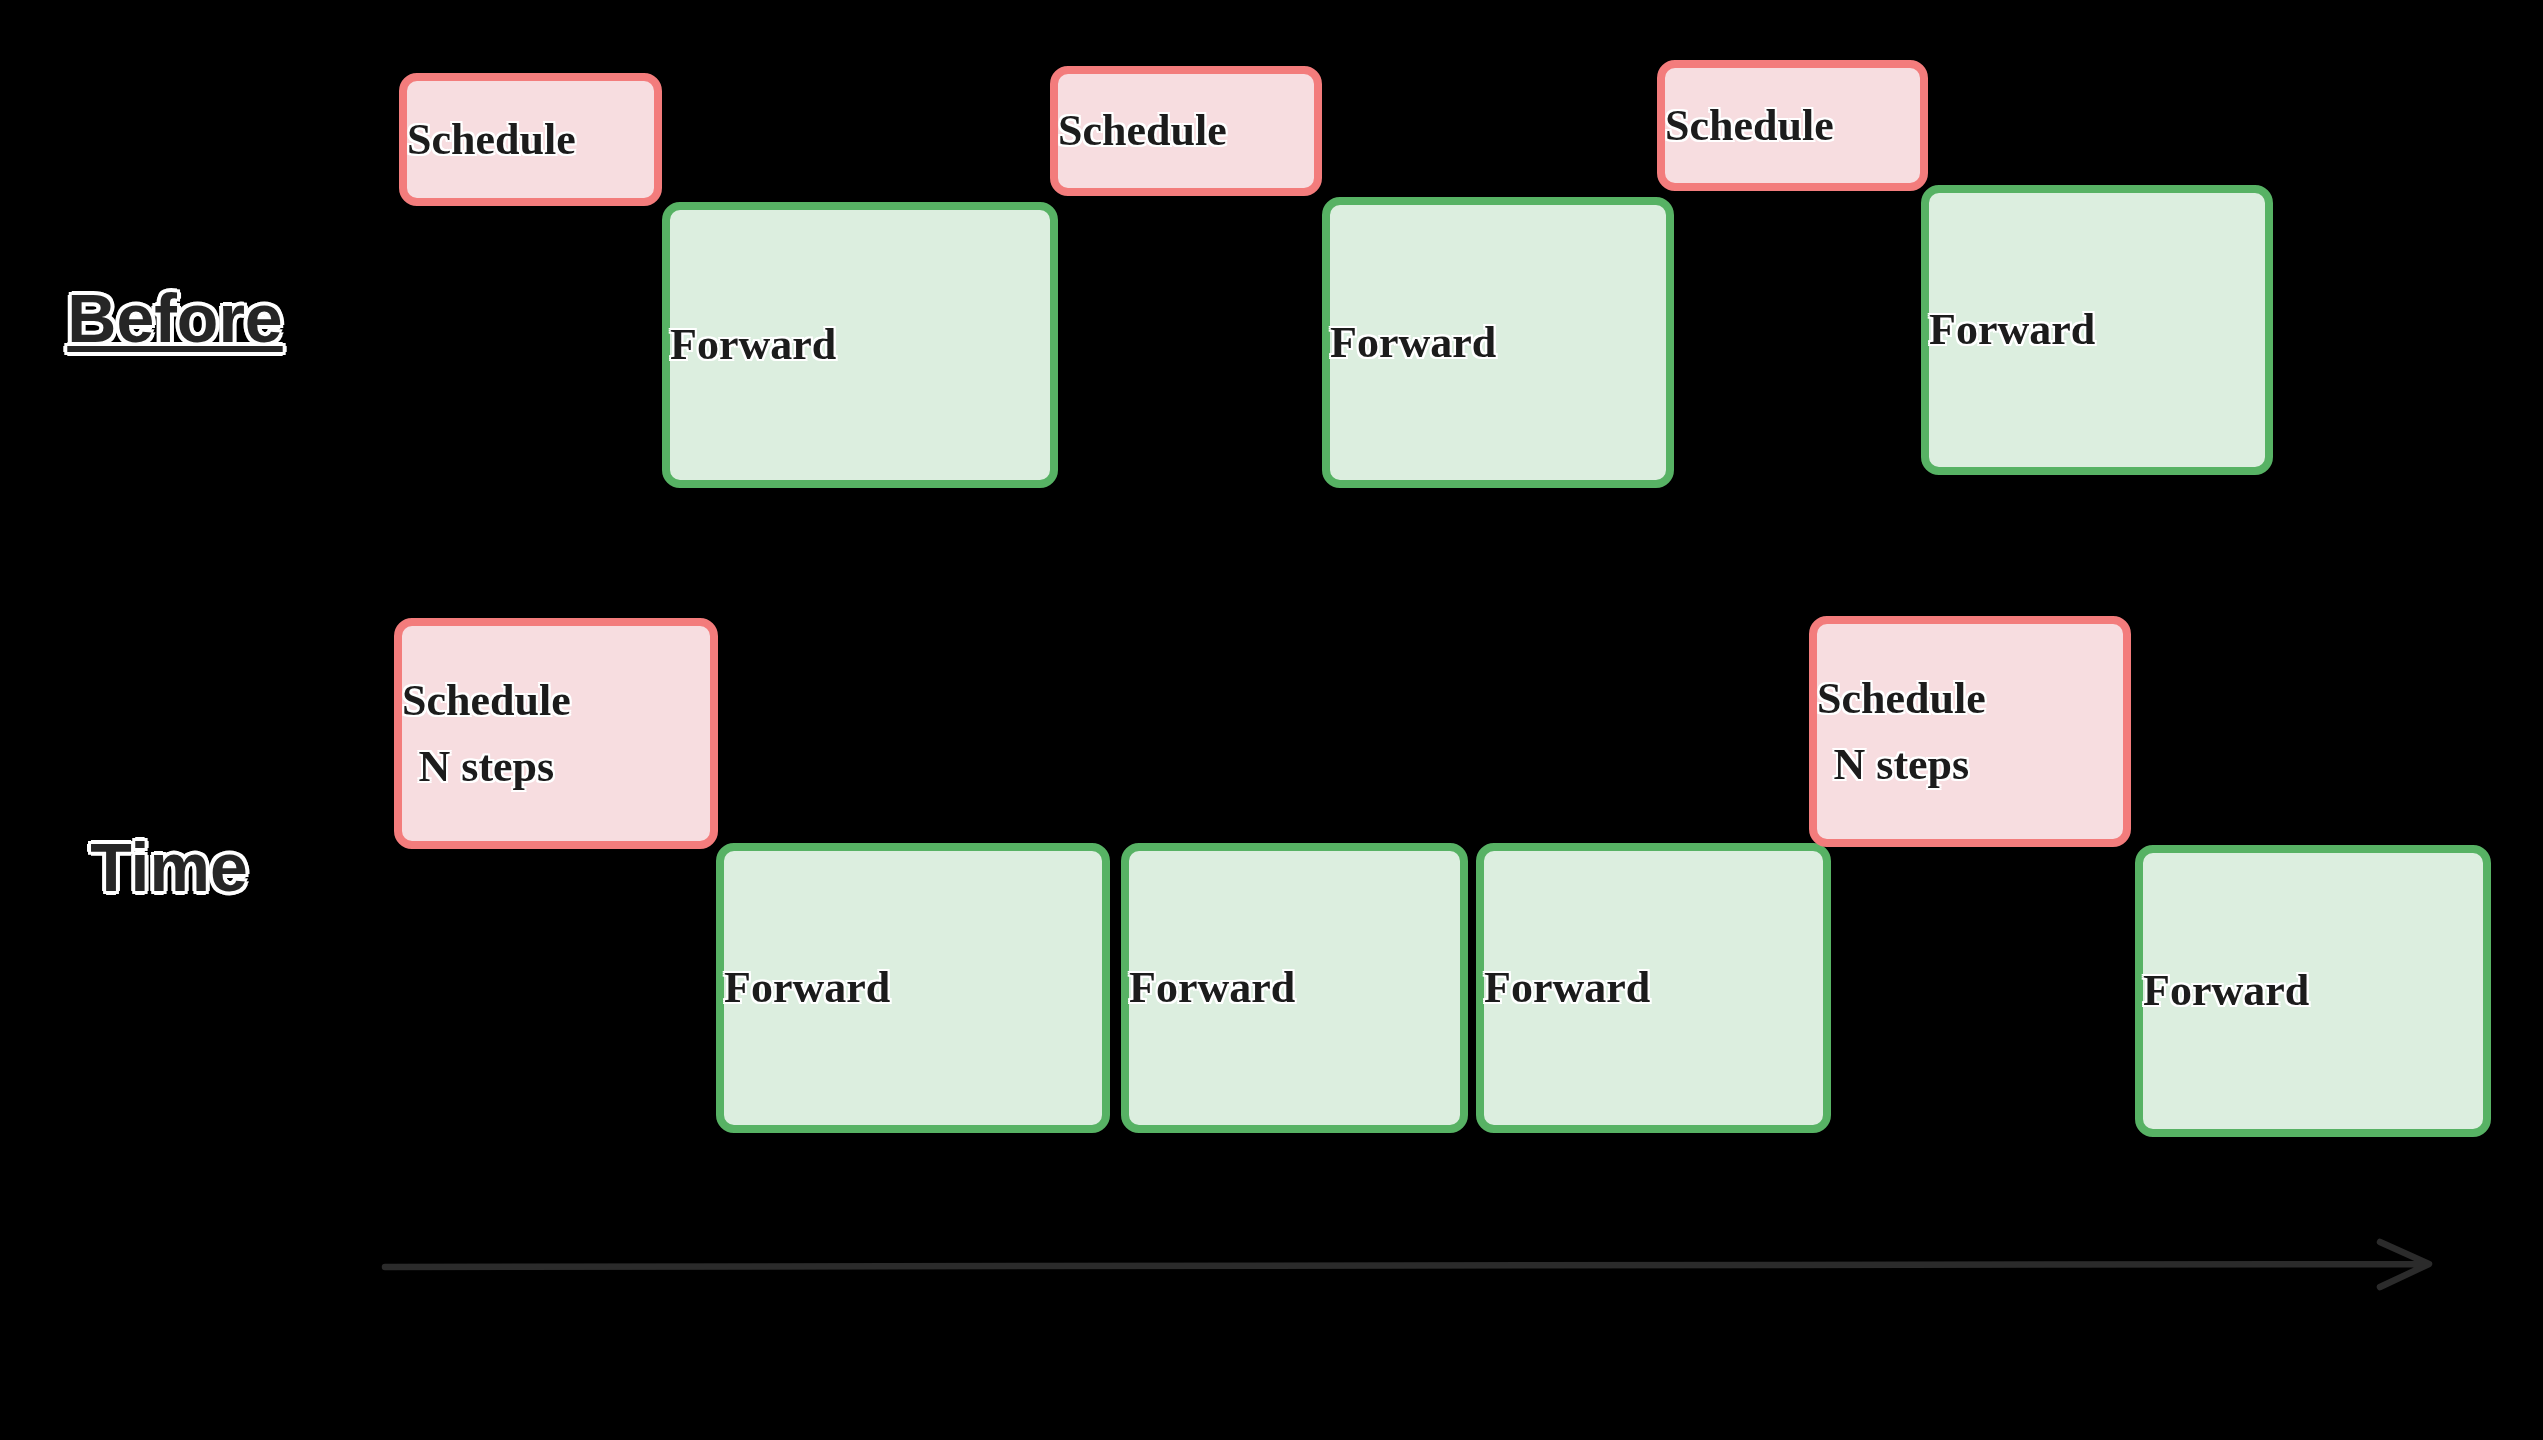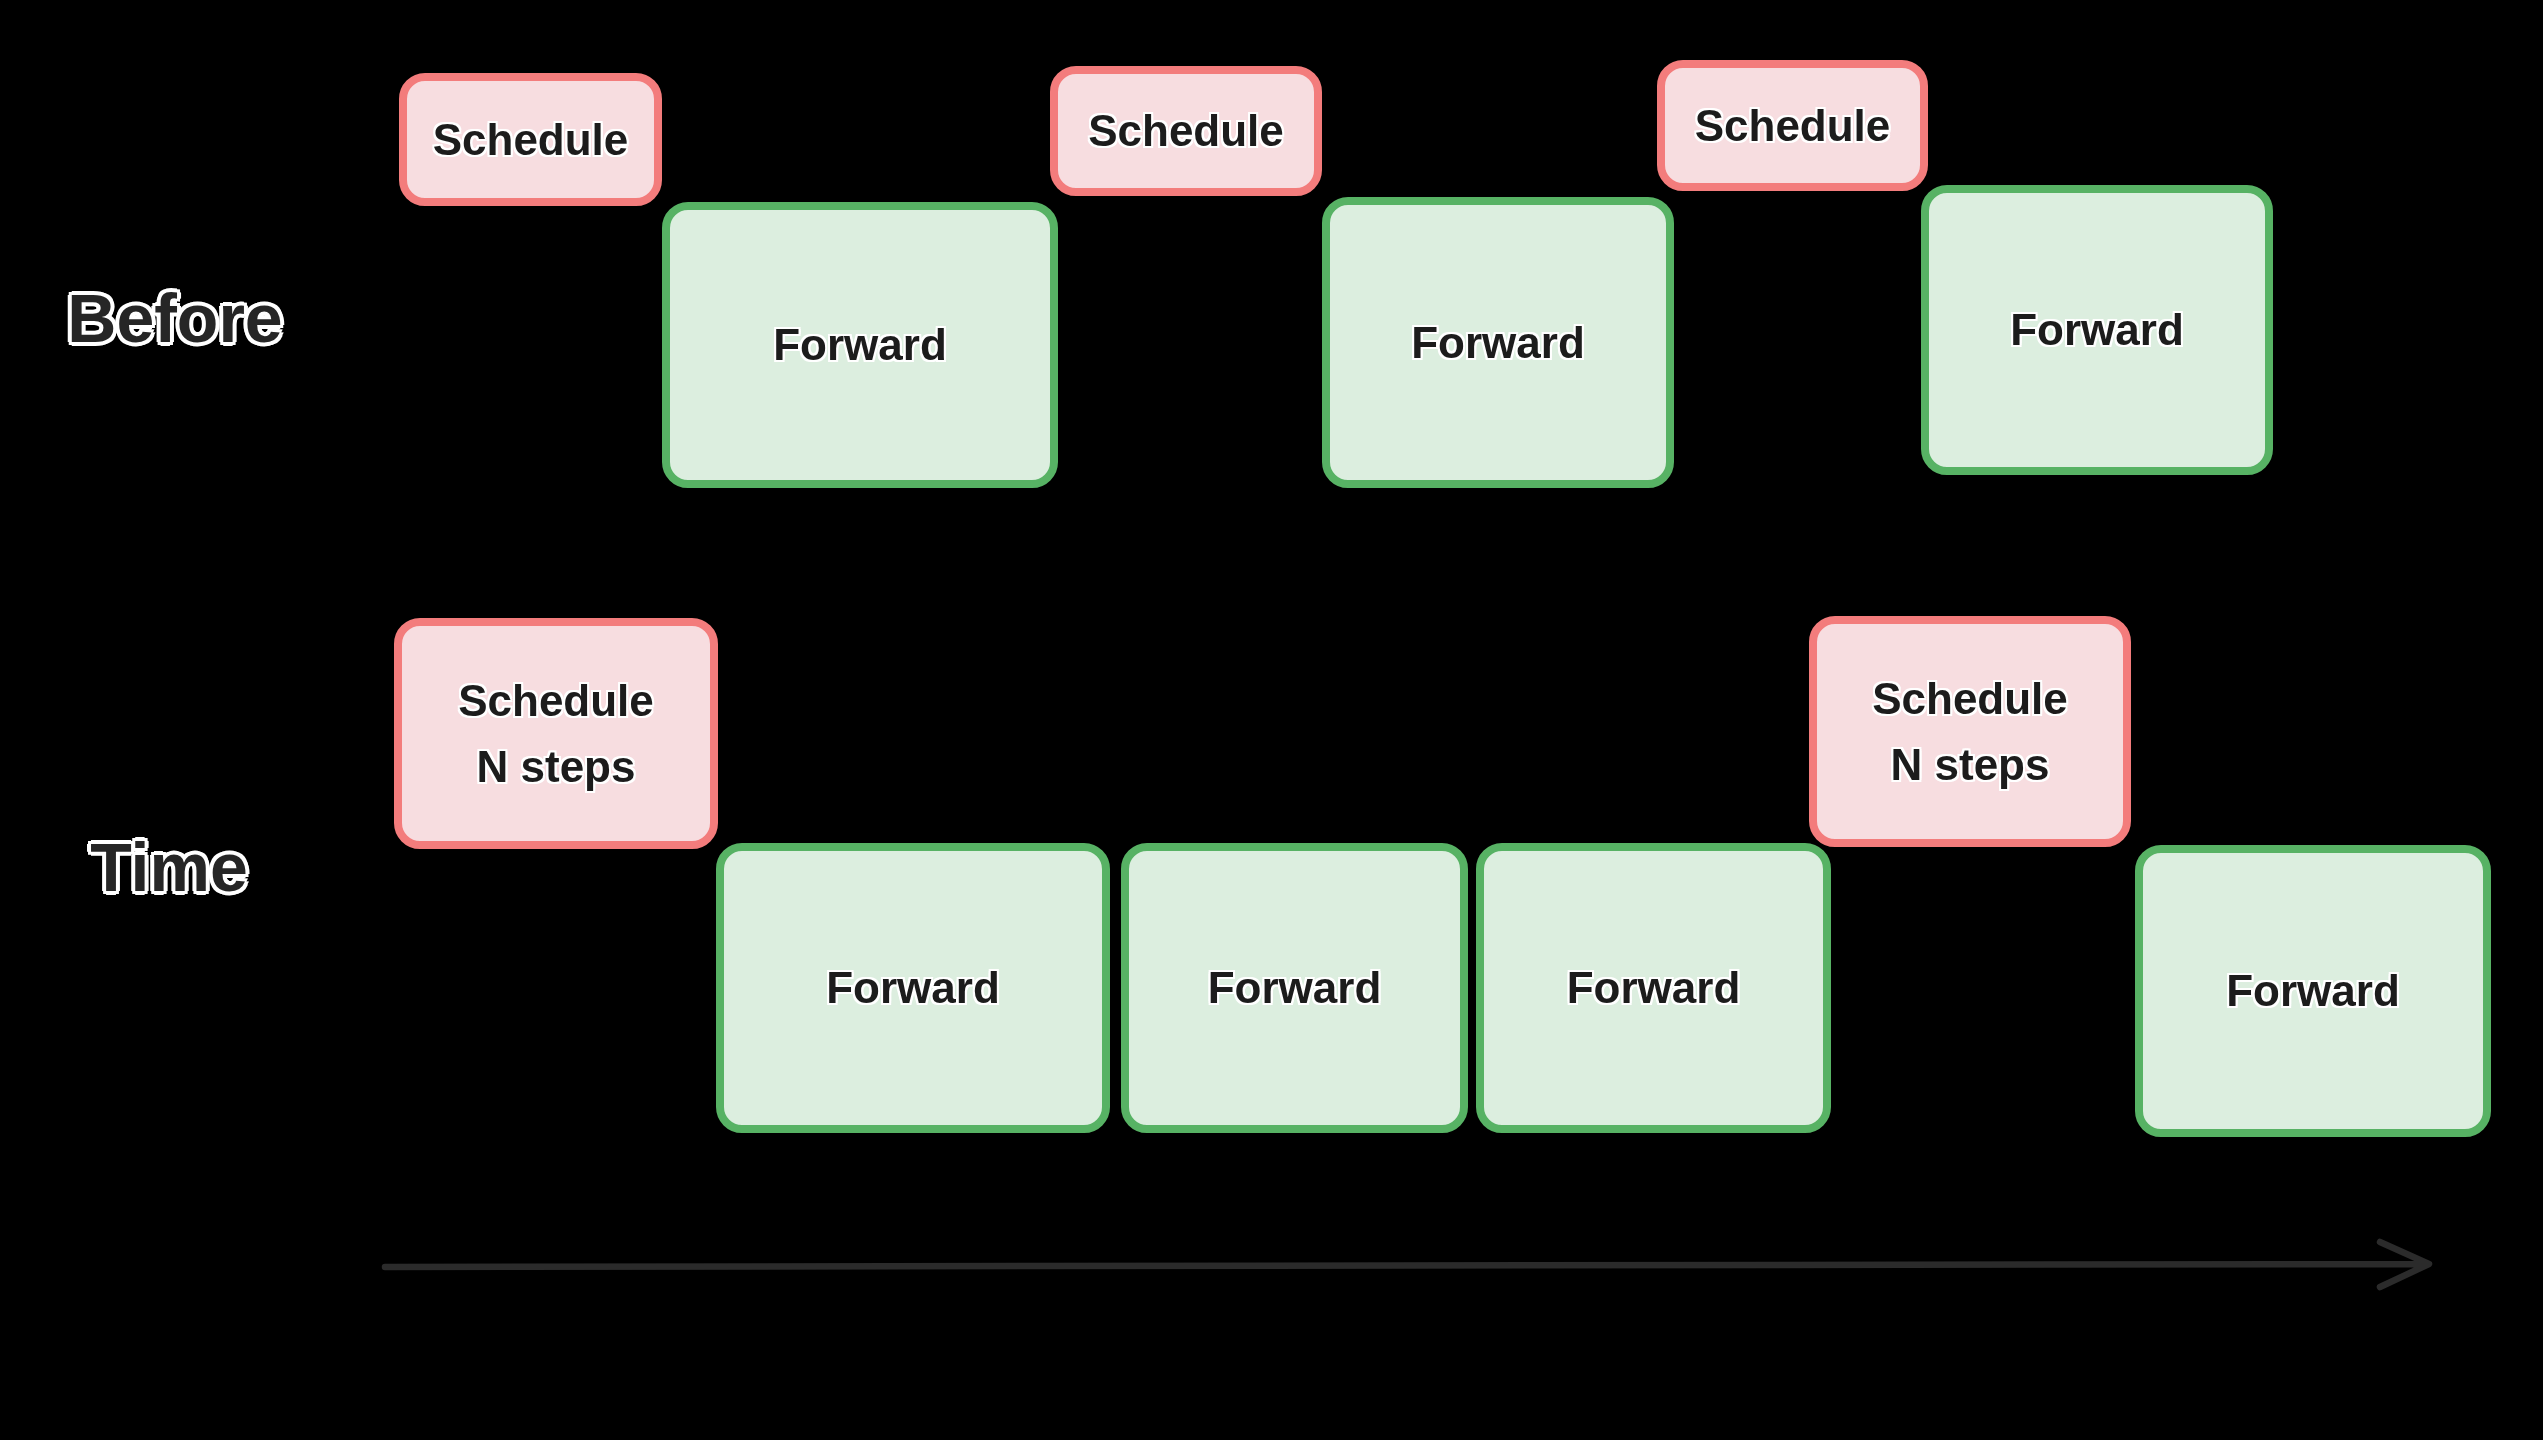--- a/index.html
+++ b/index.html
@@ -13,22 +13,23 @@
     height: 1440px;
     background: var(--canvas-bg, #000);
     overflow: hidden;
     font-family: "Liberation Sans", sans-serif;
   }
   .box {
     position: absolute;
     box-sizing: border-box;
     display: flex;
     align-items: center;
-    justify-content: center;
-    border-radius: 26px;
+    justify-content: flex-start;
+    border-radius: 18px;
+    font-family: Liberation Serif, serif;
   }
   .box.sch {
     background: var(--schedule-fill, #F7DDE0);
     border: 8px solid var(--schedule-border, #F37C7C);
   }
   .box.fwd {
     background: var(--forward-fill, #DCEEDF);
     border: 8px solid var(--forward-border, #57B264);
   }
   .row-before.sch { z-index: 1; }
@@ -65,21 +66,21 @@
     width: 2543px;
     height: 1440px;
     pointer-events: none;
   }
 </style>
 </head>
 <body>
 
 <div class="canvas">
 
-  <div class="big-label" style="left:55px; top:284px; width:240px;">Before</div>
+  <div class="big-label" style="left:55px; top:284px; width:240px;text-decoration:underline;">Before</div>
   <div class="big-label" style="left:49px; top:833px; width:240px;">Time</div>
 
   <div class="box sch row-before" style="left:399px; top:73px; width:263px; height:133px;">
     <span class="box-label">Schedule</span>
   </div>
   <div class="box fwd row-before" style="left:662px; top:202px; width:396px; height:286px;">
     <span class="box-label">Forward</span>
   </div>
   <div class="box sch row-before" style="left:1050px; top:66px; width:272px; height:130px;">
     <span class="box-label">Schedule</span>

